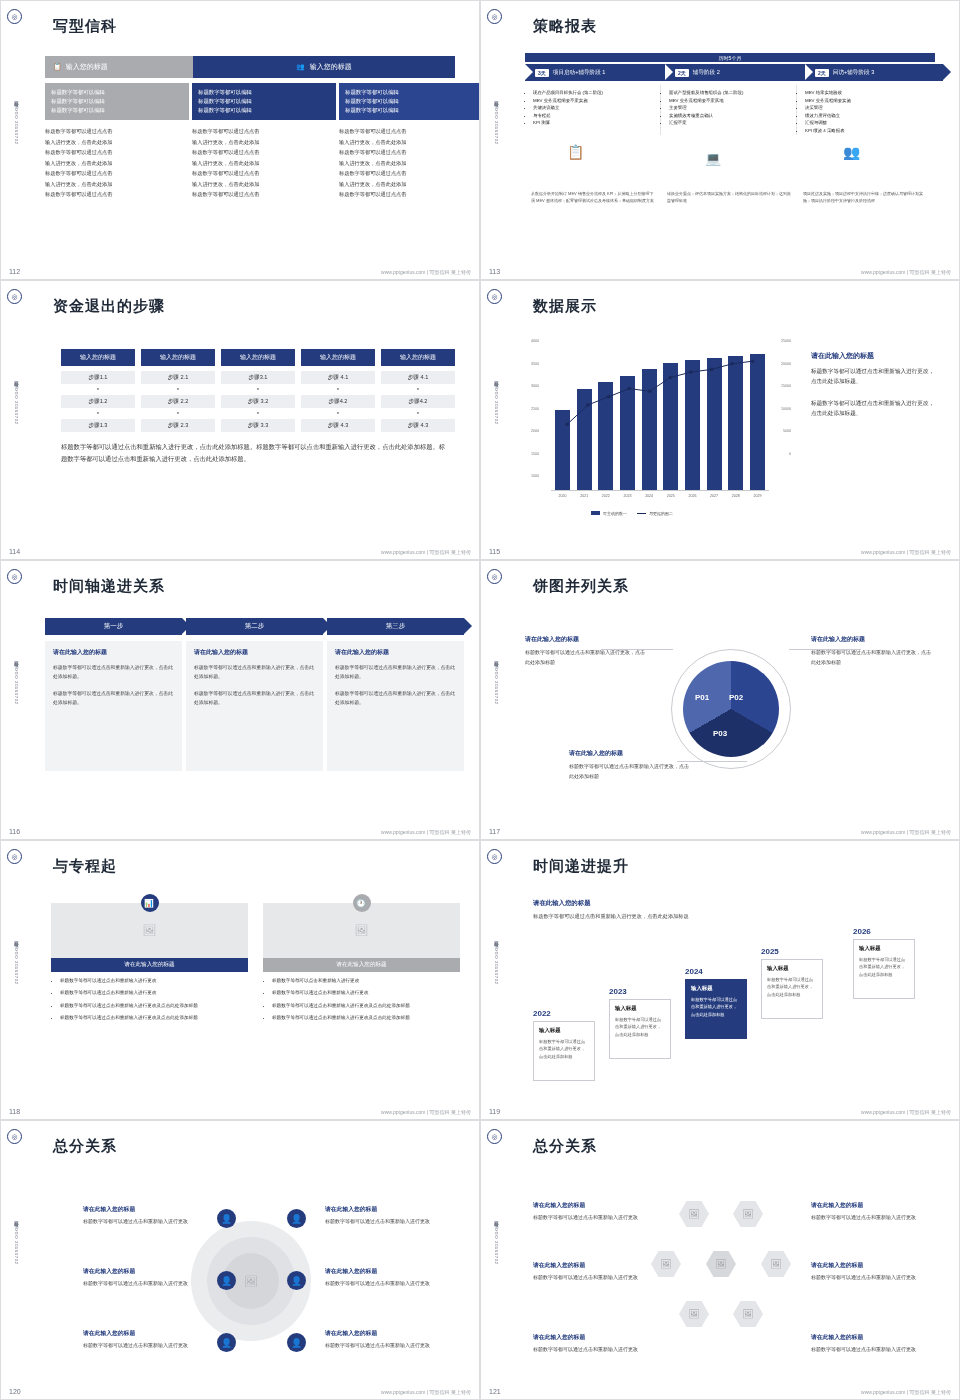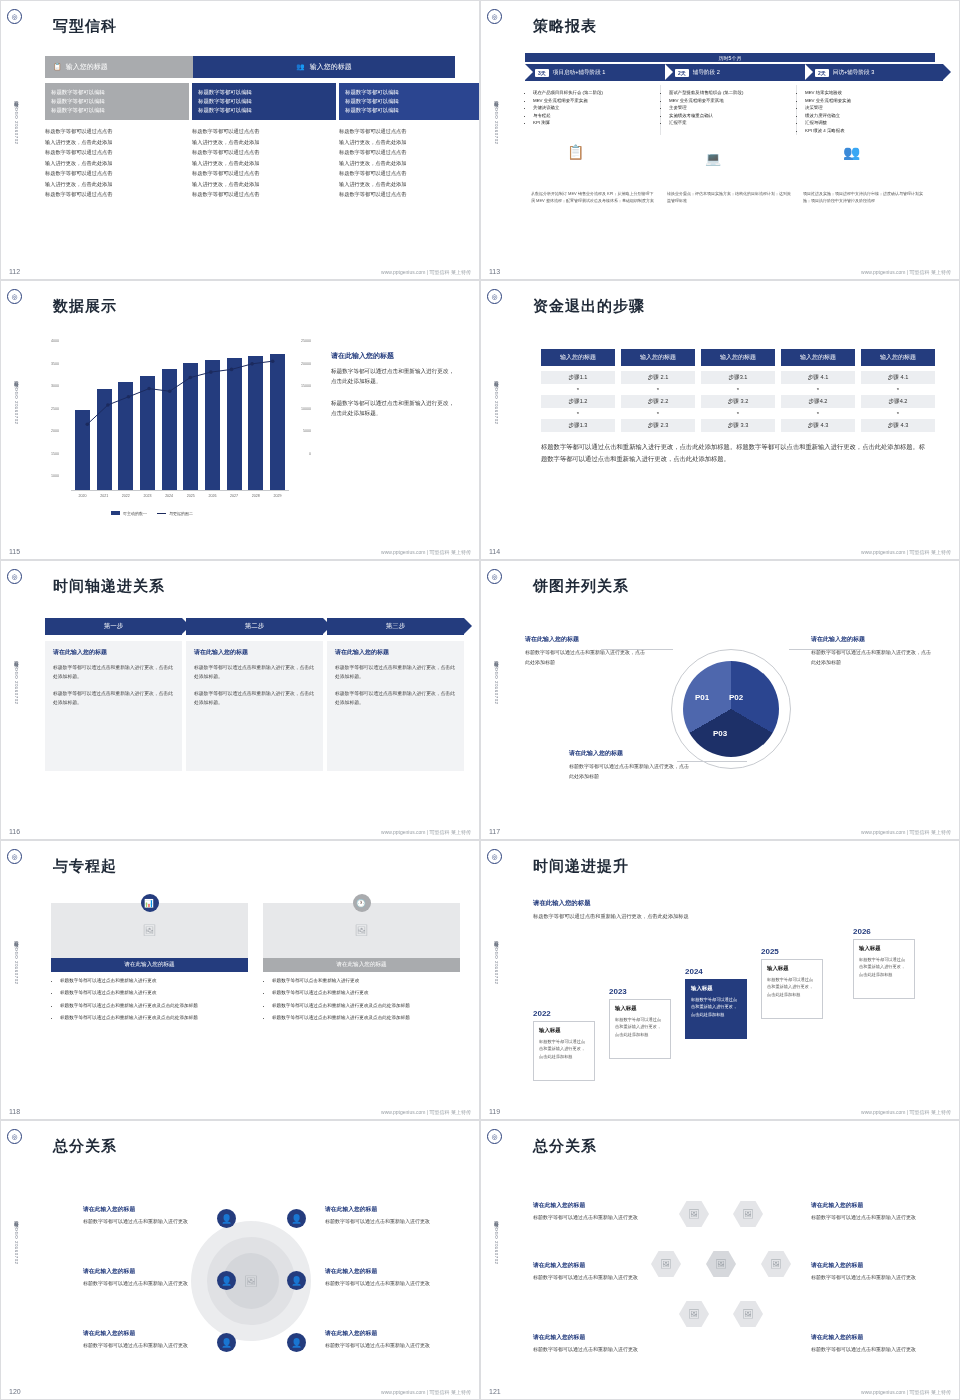--- a/index.html
+++ b/index.html
@@ -372,20 +372,79 @@
 
     <div class="pagenum">113</div>
     <div class="footer">www.pptgenius.com | 写型信科 菜上特传</div>
   </div>
     </div>
 
   <div class="slide">
       <div class="slide-inner">
     <div class="brand-logo">◎</div>
     <div class="brand">标方经情报  |  LOGO 20160702</div>
+    <div class="s-title">资金退出的步骤</div>
+
+    <div class="s114-heads">
+      <div class="s114-head">输入您的标题</div>
+      <div class="s114-head">输入您的标题</div>
+      <div class="s114-head">输入您的标题</div>
+      <div class="s114-head">输入您的标题</div>
+      <div class="s114-head">输入您的标题</div>
+    </div>
+
+    <div class="s114-rows">
+      <div class="s114-row">
+        <div class="s114-cell">步骤1.1</div>
+        <div class="s114-cell">步骤 2.1</div>
+        <div class="s114-cell">步骤3.1</div>
+        <div class="s114-cell">步骤 4.1</div>
+        <div class="s114-cell">步骤 4.1</div>
+      </div>
+      <div class="s114-dots">
+            <span>*</span>
+            <span>*</span>
+            <span>*</span>
+            <span>*</span>
+            <span>*</span>
+          </div>
+      <div class="s114-row">
+        <div class="s114-cell">步骤1.2</div>
+        <div class="s114-cell">步骤 2.2</div>
+        <div class="s114-cell">步骤 3.2</div>
+        <div class="s114-cell">步骤4.2</div>
+        <div class="s114-cell">步骤4.2</div>
+      </div>
+      <div class="s114-dots">
+            <span>*</span>
+            <span>*</span>
+            <span>*</span>
+            <span>*</span>
+            <span>*</span>
+          </div>
+      <div class="s114-row">
+        <div class="s114-cell">步骤1.3</div>
+        <div class="s114-cell">步骤 2.3</div>
+        <div class="s114-cell">步骤 3.3</div>
+        <div class="s114-cell">步骤 4.3</div>
+        <div class="s114-cell">步骤 4.3</div>
+      </div>
+    </div>
+
+    <div class="s114-para">标题数字等都可以通过点击和重新输入进行更改，点击此处添加标题。标题数字等都可以点击和重新输入进行更改，点击此处添加标题。标题数字等都可以通过点击和重新输入进行更改，点击此处添加标题。</div>
+
+    <div class="pagenum">114</div>
+    <div class="footer">www.pptgenius.com | 写型信科 菜上特传</div>
+  </div>
+    </div>
+
+  <div class="slide">
+      <div class="slide-inner">
+    <div class="brand-logo">◎</div>
+    <div class="brand">标方经情报  |  LOGO 20160702</div>
     <div class="s-title">数据展示</div>
 
     <div class="chart-wrap">
       <div class="chart-axisL">
         <span>4000</span>
         <span>3500</span>
         <span>3000</span>
         <span>2500</span>
         <span>2000</span>
         <span>1500</span>
@@ -452,79 +511,20 @@
 
     <div class="pagenum">115</div>
     <div class="footer">www.pptgenius.com | 写型信科 菜上特传</div>
   </div>
     </div>
 
   <div class="slide">
       <div class="slide-inner">
     <div class="brand-logo">◎</div>
     <div class="brand">标方经情报  |  LOGO 20160702</div>
-    <div class="s-title">资金退出的步骤</div>
-
-    <div class="s114-heads">
-      <div class="s114-head">输入您的标题</div>
-      <div class="s114-head">输入您的标题</div>
-      <div class="s114-head">输入您的标题</div>
-      <div class="s114-head">输入您的标题</div>
-      <div class="s114-head">输入您的标题</div>
-    </div>
-
-    <div class="s114-rows">
-      <div class="s114-row">
-        <div class="s114-cell">步骤1.1</div>
-        <div class="s114-cell">步骤 2.1</div>
-        <div class="s114-cell">步骤3.1</div>
-        <div class="s114-cell">步骤 4.1</div>
-        <div class="s114-cell">步骤 4.1</div>
-      </div>
-      <div class="s114-dots">
-            <span>*</span>
-            <span>*</span>
-            <span>*</span>
-            <span>*</span>
-            <span>*</span>
-          </div>
-      <div class="s114-row">
-        <div class="s114-cell">步骤1.2</div>
-        <div class="s114-cell">步骤 2.2</div>
-        <div class="s114-cell">步骤 3.2</div>
-        <div class="s114-cell">步骤4.2</div>
-        <div class="s114-cell">步骤4.2</div>
-      </div>
-      <div class="s114-dots">
-            <span>*</span>
-            <span>*</span>
-            <span>*</span>
-            <span>*</span>
-            <span>*</span>
-          </div>
-      <div class="s114-row">
-        <div class="s114-cell">步骤1.3</div>
-        <div class="s114-cell">步骤 2.3</div>
-        <div class="s114-cell">步骤 3.3</div>
-        <div class="s114-cell">步骤 4.3</div>
-        <div class="s114-cell">步骤 4.3</div>
-      </div>
-    </div>
-
-    <div class="s114-para">标题数字等都可以通过点击和重新输入进行更改，点击此处添加标题。标题数字等都可以点击和重新输入进行更改，点击此处添加标题。标题数字等都可以通过点击和重新输入进行更改，点击此处添加标题。</div>
-
-    <div class="pagenum">114</div>
-    <div class="footer">www.pptgenius.com | 写型信科 菜上特传</div>
-  </div>
-    </div>
-
-  <div class="slide">
-      <div class="slide-inner">
-    <div class="brand-logo">◎</div>
-    <div class="brand">标方经情报  |  LOGO 20160702</div>
     <div class="s-title">时间轴递进关系</div>
 
     <div class="s116-steps">
       <div class="step">第一步</div>
       <div class="step">第二步</div>
       <div class="step">第三步</div>
     </div>
 
     <div class="s116-cards">
       <div class="s116-card">

